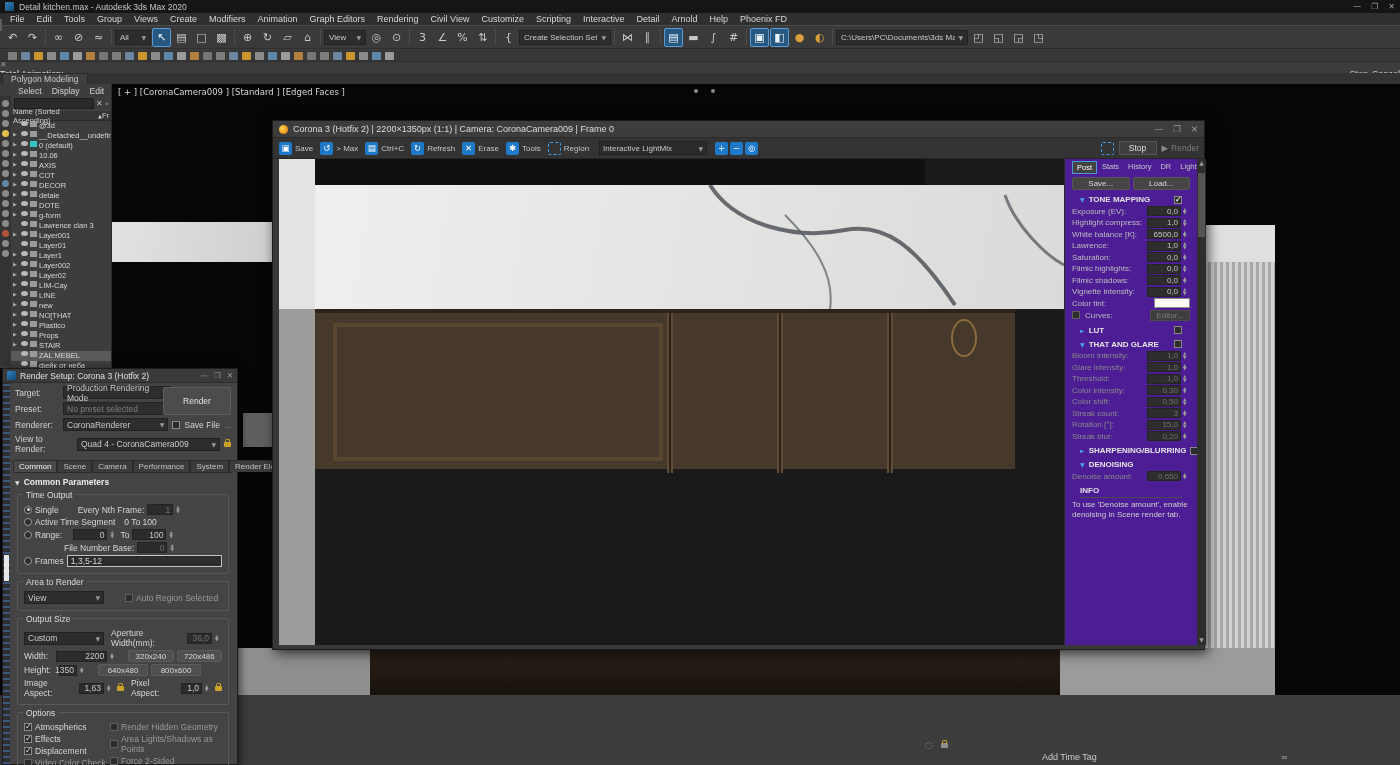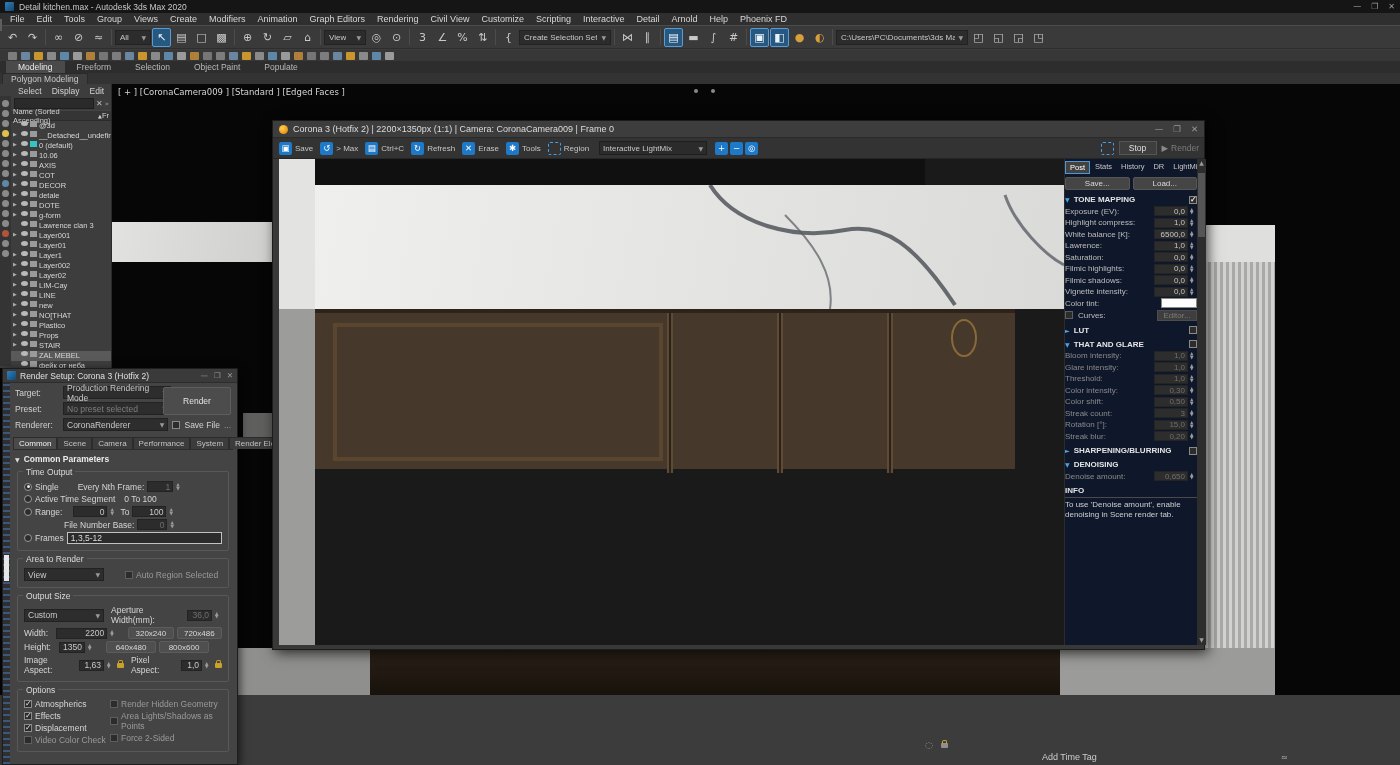--- a/index.html
+++ b/index.html
@@ -91,30 +91,30 @@
 .corona-ico{width:9px;height:9px;border-radius:50%;background:radial-gradient(circle at 35% 35%,#ffd24a,#e8941f 70%);flex:none}
 #vfb-toolbar{height:21px;background:#333;display:flex;align-items:center;gap:2px;padding:0 5px;border-bottom:1px solid #262626}
 .vbtn{display:flex;align-items:center;gap:3px;padding:1px 4px 1px 1px;color:#c6c6c6;font-size:8px;flex:none}
 .vico{width:13px;height:13px;background:#1e79c8;border-radius:2px;display:flex;align-items:center;justify-content:center;color:#fff;font-size:8.5px;flex:none}
 .vico.dashed{background:transparent;border:1.5px dashed #3f9ff0}
 #vfb-lightmix{width:108px;height:14px;background:#2b2b2b;border:1px solid #1f1f1f;display:flex;align-items:center;padding:0 3px;color:#c9c9c9;font-size:8px;margin-left:4px}
 #vfb-lightmix .dd{margin-left:auto;font-size:6px;color:#999}
 #vfb-stop{width:38px;height:14px;background:#3e3e3e;border:1px solid #555;color:#e0e0e0;display:flex;align-items:center;justify-content:center;font-size:8.5px}
 #vfb-render{display:flex;align-items:center;gap:3px;color:#7c7c7c;font-size:8.5px}
 #vfb-img{position:absolute;left:6px;top:38px;width:785px;height:486px;overflow:hidden;background:#1a1a1a}
-#vfb-panel{position:absolute;left:791px;top:38px;width:133px;height:486px;background:#0f172a;border-left:1px solid #2c2c2c;padding:2px 0;font-size:8px;color:#c6c6c6;overflow:hidden}
+#vfb-panel{position:absolute;left:791px;top:38px;width:133px;height:486px;background:#4c1d95;border-left:1px solid #2c2c2c;padding:2px 7px;font-size:8px;color:#c6c6c6;overflow:hidden}
 #vfb-scroll{position:absolute;left:924px;top:38px;width:9px;height:486px;background:#2d2d2d}
 #vfb-scroll .thumb{position:absolute;left:1px;top:14px;width:7px;height:64px;background:#555}
 #vfb-scroll .arr{position:absolute;left:0;width:9px;height:9px;color:#9a9a9a;font-size:6px;text-align:center}
 #vfb-tabs{display:flex;gap:1px;margin-bottom:3px}
 .vtab{padding:1px 4px;color:#c6c6c6;font-size:7.5px}
 .vtab.active{border:1px solid #4f97d8;background:#424242;color:#fff}
 #vfb-sl{display:flex;gap:3px;margin-bottom:4px}
 .vsl{flex:1;height:13px;background:#454545;border:1px solid #565656;border-radius:2px;display:flex;align-items:center;justify-content:center;color:#d9d9d9}
-.sechead{display:flex;align-items:center;gap:4px;margin:5px 0 2px;color:#e4e4e4;font-weight:bold;font-size:8px}
+.sechead{display:flex;align-items:center;gap:4px;margin:5px 8px 2px;color:#e4e4e4;font-weight:bold;font-size:8px}
 .sechead .tri{color:#4aa3e8;font-size:6px}
 .sechead .cbox{margin-left:auto}
 .prow{display:flex;align-items:center;margin:1.5px 0;gap:2px}
 .prow .pl{flex:1;color:#bdbdbd}
 .prow.dim .pl{color:#8a8a8a}
 .prow .pv{width:34px;height:10px;background:#2d2d2d;border:1px solid #242424;color:#c6c6c6;display:flex;align-items:center;justify-content:flex-end;padding:0 2px}
 .prow.dim .pv{color:#6f6f6f}
 .tint{width:36px;height:10px;background:#fdfdfd;border:1px solid #888}
 .editorbtn{width:40px;height:11px;background:#3e3e3e;border:1px solid #4c4c4c;color:#7e7e7e;display:flex;align-items:center;justify-content:center}
 #vfb-info-text{color:#cfcfcf;line-height:1.3;margin-top:2px}
@@ -323,27 +323,20 @@
       <span class="tbi2" style="background:#b0803a"></span>
       <span class="tbi2" style="background:#767676"></span>
       <span class="tbi2" style="background:#7d7d7d"></span>
       <span class="tbi2" style="background:#6b86a0"></span>
       <span class="tbi2" style="background:#c9962e"></span>
       <span class="tbi2" style="background:#8a8a8a"></span>
       <span class="tbi2" style="background:#5f87a8"></span>
       <span class="tbi2" style="background:#9a9a9a"></span>
     </div>
 
-  <div id="ribbontabs">
-      <span class="rtab active">Modeling</span>
-      <span class="rtab">Freeform</span>
-      <span class="rtab">Selection</span>
-      <span class="rtab">Object Paint</span>
-      <span class="rtab">Populate</span>
-    </div>
   <div id="ribbonsub">
     <span>Polygon Modeling</span>
   </div>
 
   <div id="viewport">
     <div id="vp-label" class="glyph">[ + ] [CoronaCamera009 ] [Standard ] [Edged Faces ]</div>
     <div class="vp-dot" style="left:694px;top:5px"></div>
     <div class="vp-dot" style="left:711px;top:5px"></div>
     <div id="vp-marble-left"></div>
     <div id="vp-gray-sq"></div>
@@ -622,20 +615,28 @@
     <div id="rs-render-btn">Render</div>
     <div class="rs-row">
         <span class="rs-lab">Renderer:</span>
       <div class="rs-drop" style="max-width:108px">
           <span>CoronaRenderer</span>
           <span class="dd glyph">▼</span>
         </div>
       <span class="cbox"></span>
       <span>Save File</span>
       <span style="color:#9a9a9a">...</span>
+      </div>
+    <div class="rs-row">
+        <span class="rs-lab" style="width:58px">View to Render:</span>
+      <div class="rs-drop">
+          <span>Quad 4 - CoronaCamera009</span>
+          <span class="dd glyph">▼</span>
+        </div>
+      <span class="lock"></span>
       </div>
 
     <div id="rs-tabs">
         <span class="rs-tab active">Common</span>
         <span class="rs-tab">Scene</span>
         <span class="rs-tab">Camera</span>
         <span class="rs-tab">Performance</span>
         <span class="rs-tab">System</span>
         <span class="rs-tab">Render Elements</span>
       </div>
@@ -723,21 +724,21 @@
         <span class="nfield" style="width:56px">2200</span>
         <span class="spin glyph">
             <span>▲</span>
             <span>▼</span>
           </span>
         <span class="szbtn" style="margin-left:8px">320x240</span>
         <span class="szbtn">720x486</span>
         </div>
       <div class="frow">
           <span style="width:32px">Height:</span>
-        <span class="nfield" style="width:26px">1350</span>
+        <span class="nfield" style="width:18px">1350</span>
         <span class="spin glyph">
             <span>▲</span>
             <span>▼</span>
           </span>
         <span class="szbtn" style="margin-left:8px">640x480</span>
         <span class="szbtn">800x600</span>
         </div>
       <div class="frow">
           <span>Image Aspect:</span>
         <span class="nfield" style="width:26px">1,63</span>

